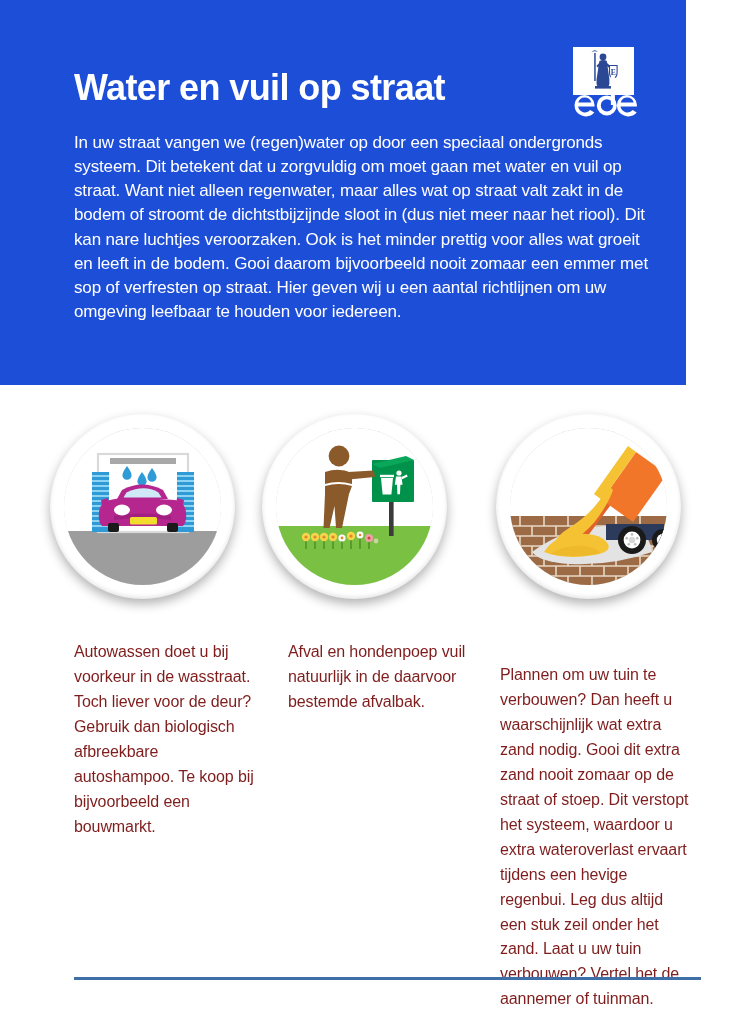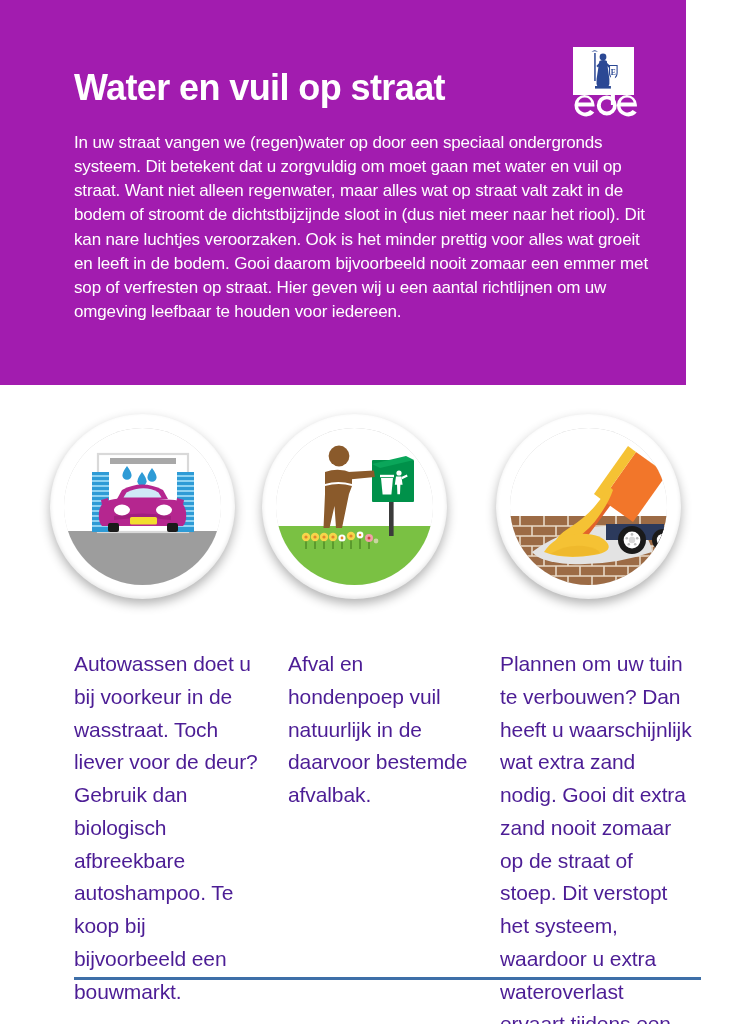--- a/index.html
+++ b/index.html
@@ -20,21 +20,21 @@
     background: #ffffff;
   }
 
   
   .header {
     position: absolute;
     left: 0;
     top: 0;
     width: 686px;
     height: 385px;
-    background: #a21caf;
+    background: #1d4ed8;
     box-sizing: border-box;
   }
   .header-title {
     position: absolute;
     left: 74px;
     top: 68px;
     font-size: 36px;
     font-weight: bold;
     color: #ffffff;
     letter-spacing: -0.6px;
@@ -103,29 +103,29 @@
 
   
   .columns {
     position: absolute;
     left: 0;
     top: 636px;
     width: 730px;
   }
   .col {
     position: absolute;
-    top: 12px;
-    font-size: 21px;
-    color: #4c1d95;
+    top: 4px;
+    font-size: 16px;
+    color: #7f1d1d;
     line-height: 1.56;
     letter-spacing: -0.1px;
   }
   .col.c0 { left: 74px; width: 186px; }
   .col.c1 { left: 288px; width: 180px; }
-  .col.c2 { left: 500px; width: 192px; }
+  .col.c2 { left: 500px; width: 192px; margin-top: 23px; }
 
   
   .footer-rule {
     position: absolute;
     left: 74px;
     top: 977px;
     width: 627px;
     height: 3px;
     background: #3e6fa8;
   }

